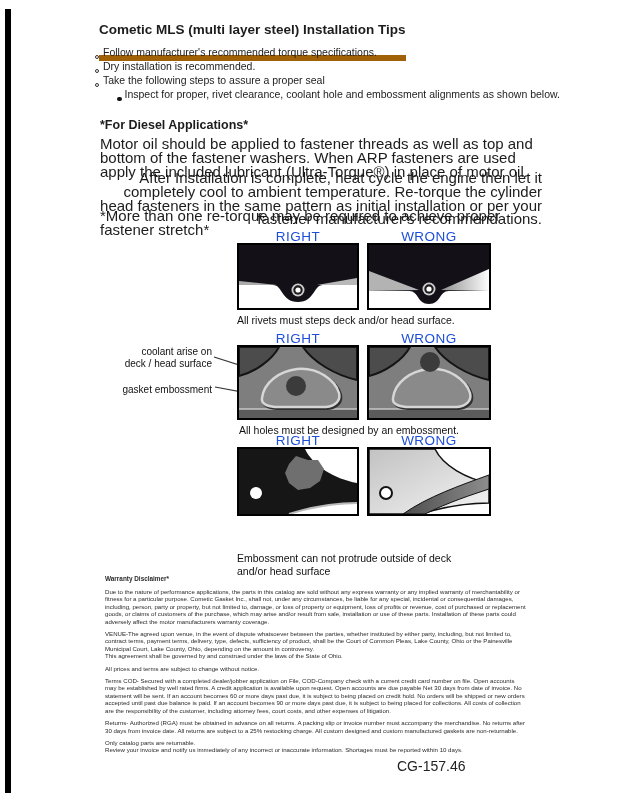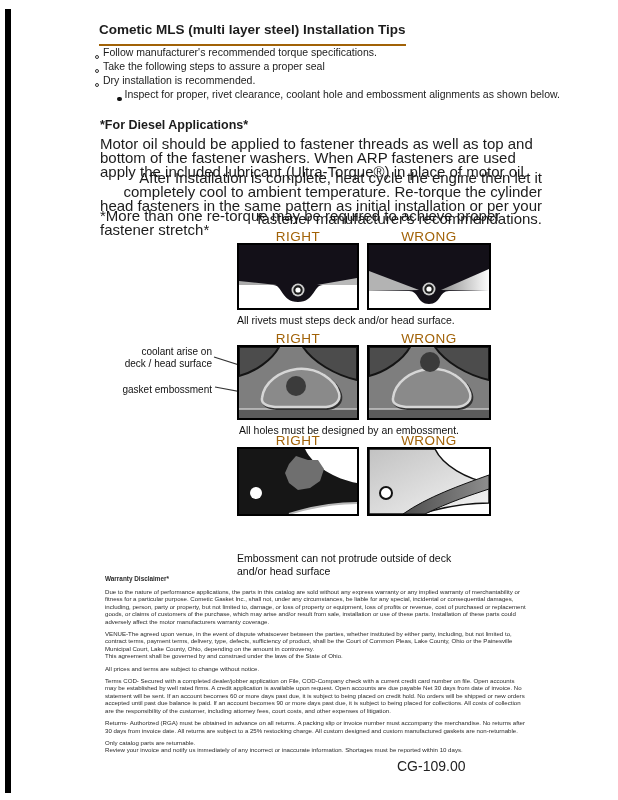--- a/index.html
+++ b/index.html
@@ -4,35 +4,35 @@
 <style>
   * { margin:0; padding:0; box-sizing:border-box; }
   html,body { background:#ffffff; }
   .page {
     position:relative; width:618px; height:800px; background:#ffffff;
     font-family:"Liberation Sans", sans-serif; color:#1c1c1c; overflow:hidden;
   }
   .left-bar { position:absolute; left:5px; top:9px; width:6px; height:784px; background:#000; }
 
   .title { position:absolute; left:99px; top:22px; font-size:13.5px; font-weight:bold; }
-  .title span { border-bottom:2px solid #a16207; padding-bottom:7px; }
+  .title span { border-bottom:6px solid #a16207; padding-bottom:18px; }
 
   .tips { position:absolute; left:95px; top:45px; font-size:10.5px; }
   .tip-row { display:flex; align-items:flex-end; line-height:14px; }
   .tip-row.sub { margin-left:22px; }
   .b-circle { width:4px; height:4px; border:1px solid #333; border-radius:50%; margin:5px 4px 0 0; flex:0 0 auto; }
   .b-dot { width:4.5px; height:4.5px; background:#111; border-radius:50%; margin:4.5px 3px 0 0; flex:0 0 auto; }
 
   .diesel-heading { position:absolute; left:100px; top:118px; font-size:12.5px; font-weight:bold; }
   .para { position:absolute; left:100px; font-size:15px; line-height:13.8px; }
   .p1 { top:137px; width:436px; }
   .p2 { top:171px; width:442px;text-align:right; }
   .note { top:209px; width:442px; }
 
-  .dg-label { position:absolute; font-size:13.5px; letter-spacing:0.5px; text-align:center; color:#a16207; }
+  .dg-label { position:absolute; font-size:13.5px; letter-spacing:0.5px; text-align:center; color:#1d4ed8; }
   .panel { position:absolute; border:2px solid #000; background:#fff; }
   .panel svg { display:block; width:100%; height:100%; }
   .caption { position:absolute; font-size:10.5px; line-height:12.5px; color:#111; }
 
   .anno { position:absolute; font-size:10px; line-height:11.5px; text-align:right; color:#111; }
   .leaders { position:absolute; left:212px; top:350px; width:100px; height:55px; pointer-events:none; }
 
   .disclaimer { position:absolute; left:105px; top:575px; width:421px; color:#2a2a2a; }
   .disc-heading { font-size:6.4px; font-weight:bold; margin-bottom:6px; }
   .disc-p { font-size:6.1px; line-height:7.4px; margin-bottom:5px; white-space:pre-line; }
@@ -47,25 +47,25 @@
 
   <div class="title"><span>Cometic MLS (multi layer steel) Installation Tips</span></div>
 
   <div class="tips">
     <div class="tip-row">
         <span class="b-circle"></span>
         <span>Follow manufacturer's recommended torque specifications.</span>
       </div>
     <div class="tip-row">
         <span class="b-circle"></span>
-        <span>Take the following steps to assure a proper seal</span>
+        <span>Dry installation is recommended.</span>
       </div>
     <div class="tip-row">
         <span class="b-circle"></span>
-        <span>Dry installation is recommended.</span>
+        <span>Take the following steps to assure a proper seal</span>
       </div>
     <div class="tip-row sub">
         <span class="b-dot"></span>
         <span>Inspect for proper, rivet clearance, coolant hole and embossment alignments as shown below.</span>
       </div>
   </div>
 
   <div class="diesel-heading">*For Diesel Applications*</div>
   <div class="para p1">Motor oil should be applied to fastener threads as well as top and bottom of the fastener washers. When ARP fasteners are used apply the included lubricant (Ultra-Torque®) in place of motor oil.</div>
   <div class="para p2">After Installation is complete, heat cycle the engine then let it completely cool to ambient temperature. Re-torque the cylinder head fasteners in the same pattern as initial installation or per your fastener manufacturer's recommendations.</div>
@@ -183,14 +183,14 @@
     <div class="disc-p">Due to the nature of performance applications, the parts in this catalog are sold without any express warranty or any implied warranty of merchantability or fitness for a particular purpose.  Cometic Gasket Inc., shall not, under any circumstances, be liable for any special, incidental or consequential damages, including, person, party or property, but not limited to, damage, or loss of property or equipment, loss of profits or revenue, cost of purchased or replacement goods, or claims of customers of the purchase, which may arise and/or result from sale, installation or use of these parts.  Installation of these parts could adversely affect the motor manufacturers warranty coverage.</div>
     <div class="disc-p">VENUE-The agreed upon venue, in the event of dispute whatsoever between the parties, whether instituted by either party, including, but not limited to, contract terms, payment terms, delivery, type, defects, sufficiency of product, shall be the Court of Common Pleas, Lake County, Ohio or the Painesville Municipal Court, Lake County, Ohio, depending on the amount in controversy.
 This agreement shall be governed by and construed under the laws of the State of Ohio.</div>
     <div class="disc-p">All prices and terms are subject to change without notice.</div>
     <div class="disc-p">Terms COD- Secured with a completed dealer/jobber application on File, COD-Company check with a current credit card number on file.  Open accounts may be established by well rated firms.  A credit application is available upon request.  Open accounts are due payable Net 30 days from date of invoice.  No statement will be sent.  If an account becomes 60 or more days past due, it is subject to being placed on credit hold.  No orders will be shipped or new orders accepted until past due balance is paid.  If an account becomes 90 or more days past due, it is subject to being placed for collections.  All costs of collection are the responsibility of the customer, including attorney fees, court costs, and other expenses of litigation.</div>
     <div class="disc-p">Returns- Authorized (RGA) must be obtained in advance on all returns.  A packing slip or invoice number must accompany the merchandise.  No returns after 30 days from invoice date.  All returns are subject to a 25% restocking charge.  All custom designed and custom manufactured gaskets are non-returnable.</div>
     <div class="disc-p">Only catalog parts are returnable.
 Review your invoice and notify us immediately of any incorrect or inaccurate information.  Shortages must be reported within 10 days.</div>
   </div>
 
-  <div class="doc-number">CG-109.00</div>
+  <div class="doc-number">CG-157.46</div>
 </div>
 
 </body></html>

